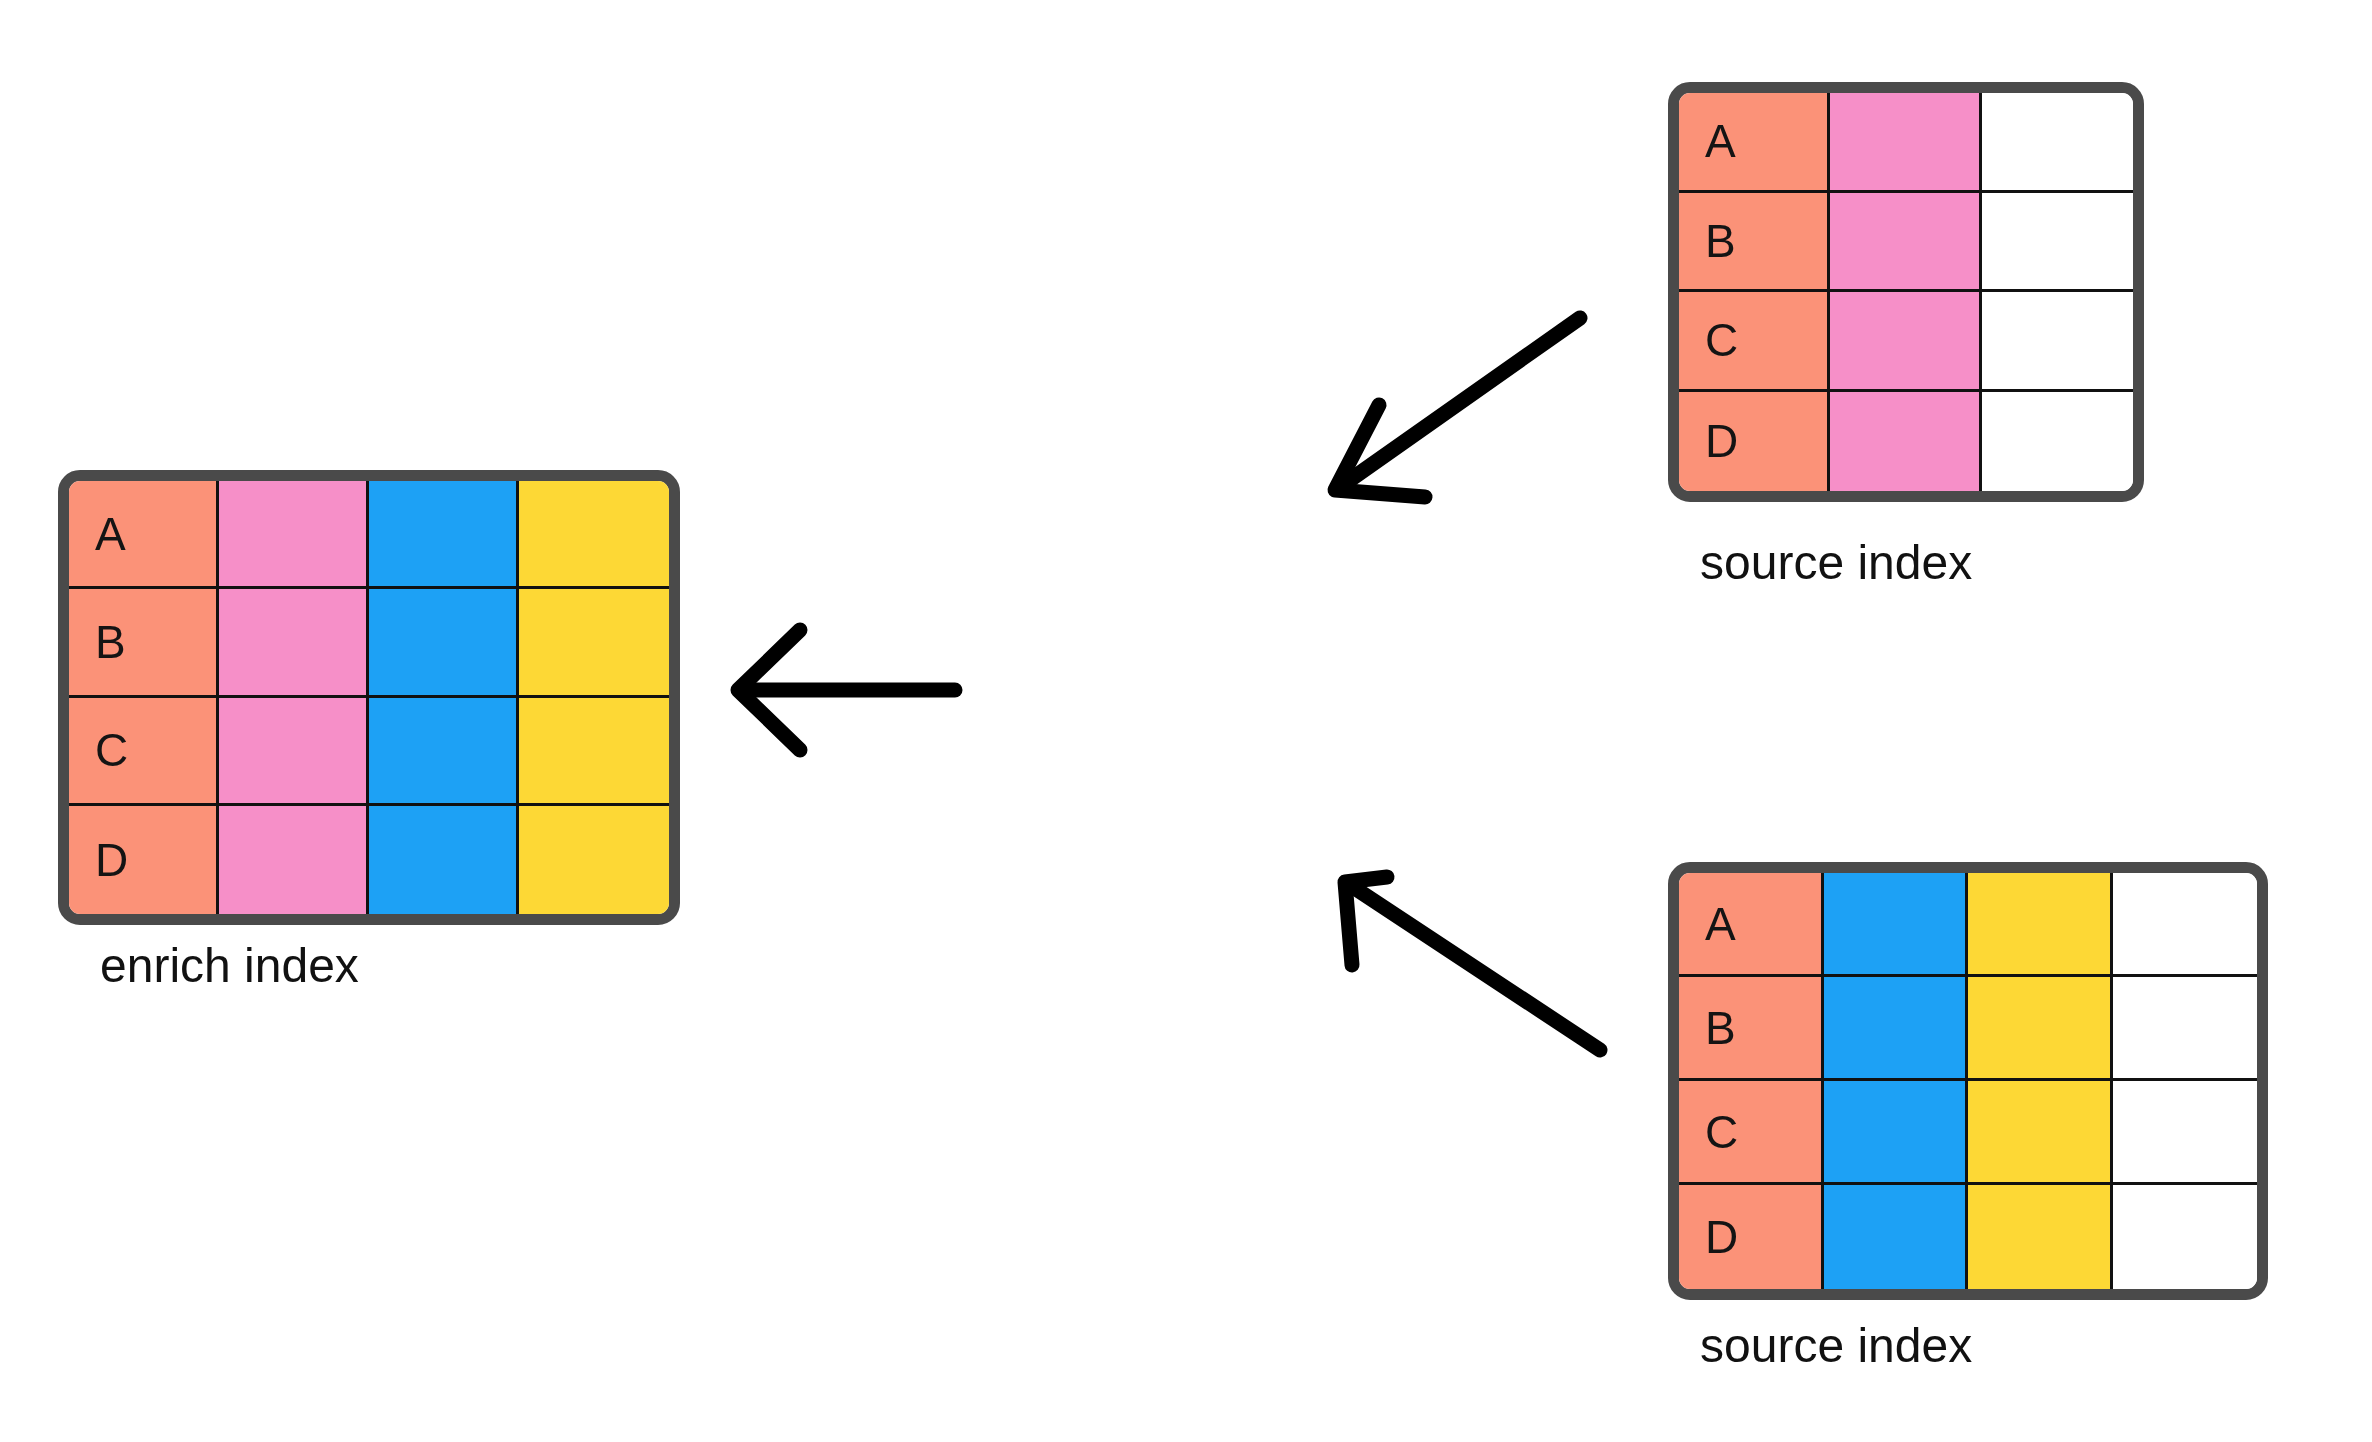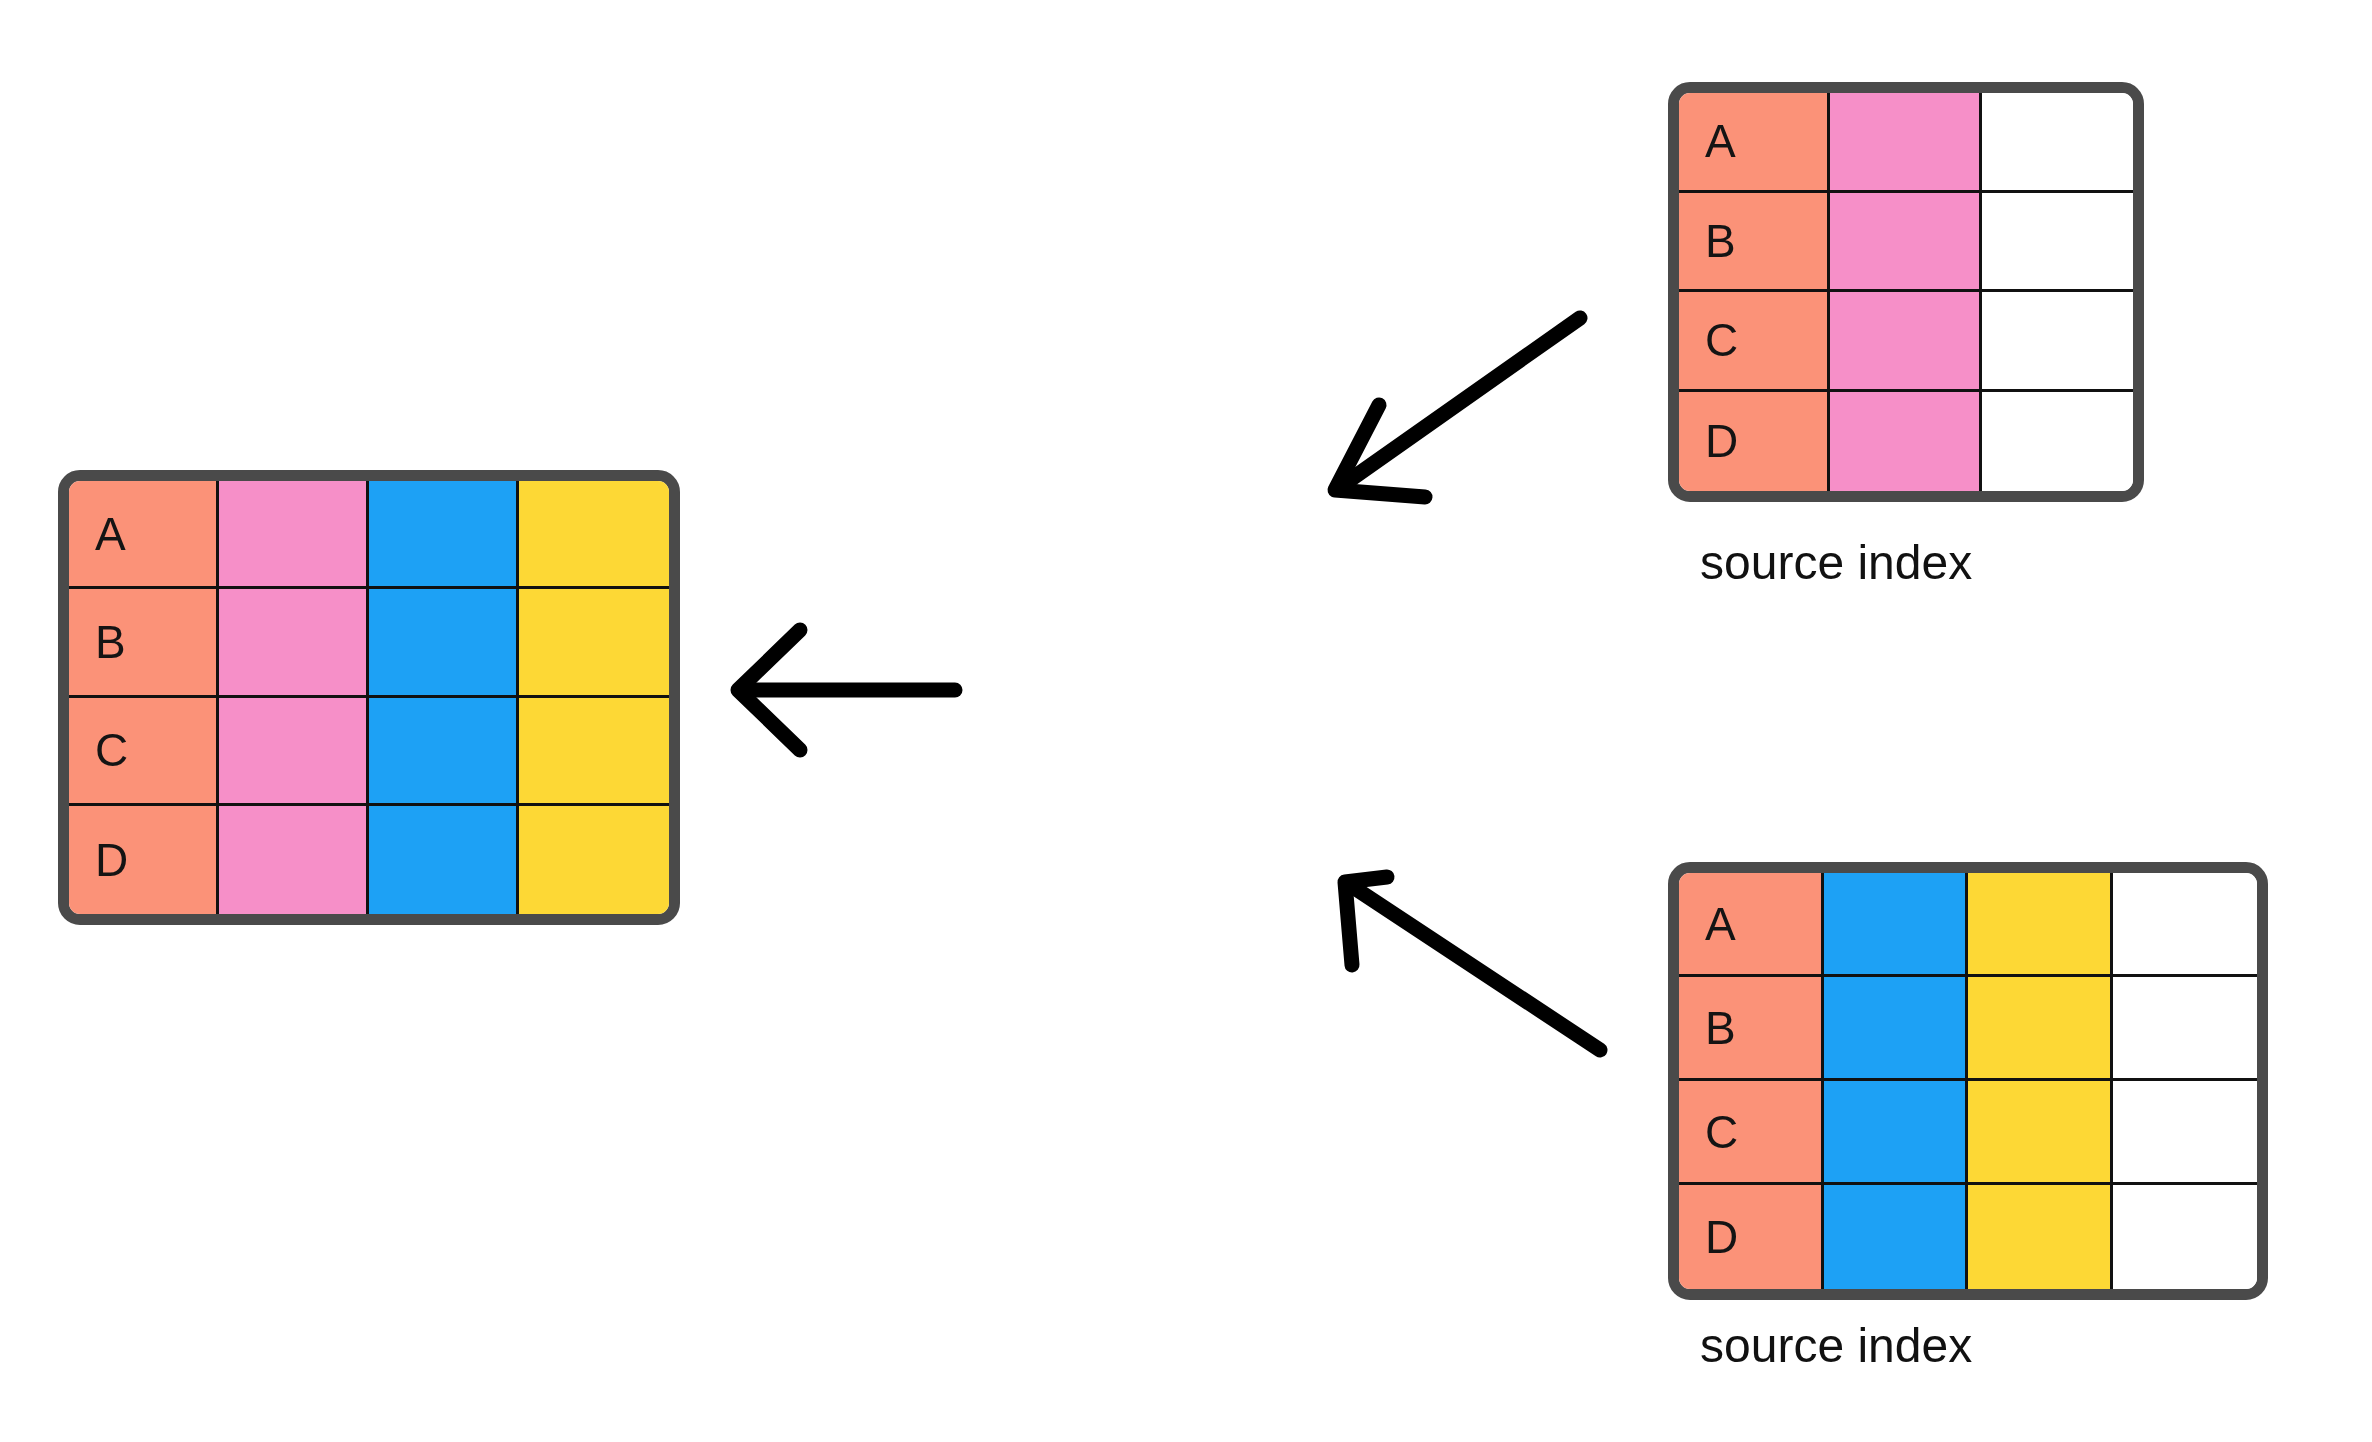--- a/index.html
+++ b/index.html
@@ -117,20 +117,21 @@
       <div class="cell" style="background:#f68fc8;"></div>
       <div class="cell" style="background:#1da1f5;"></div>
       <div class="cell last-col" style="background:#fdd835;"></div>
 
       <div class="cell last-row" style="background:#fb9278;">D</div>
       <div class="cell last-row" style="background:#f68fc8;"></div>
       <div class="cell last-row" style="background:#1da1f5;"></div>
       <div class="cell last-row last-col" style="background:#fdd835;"></div>
     </div>
   </div>
+  <div class="caption" style="left:100px; top:938px;">enrich index</div>
 
   <div class="index-block" style="left:1668px; top:82px;">
     <div class="grid" style="width:476px; height:420px; grid-template-columns:repeat(3,1fr); grid-template-rows:repeat(4,1fr);">
 
       <div class="cell" style="background:#fb9278;">A</div>
       <div class="cell" style="background:#f68fc8;"></div>
       <div class="cell last-col" style="background:#ffffff;"></div>
 
       <div class="cell" style="background:#fb9278;">B</div>
       <div class="cell" style="background:#f68fc8;"></div>

